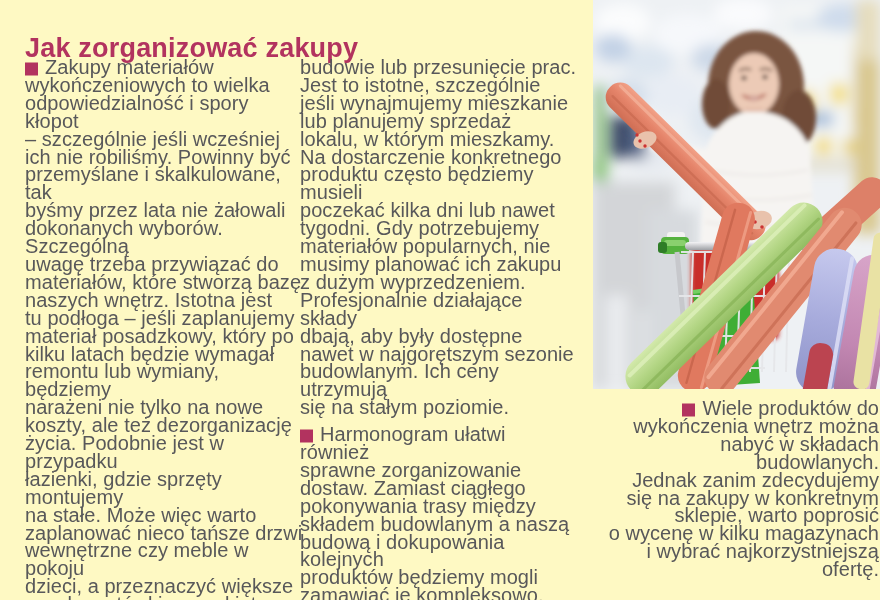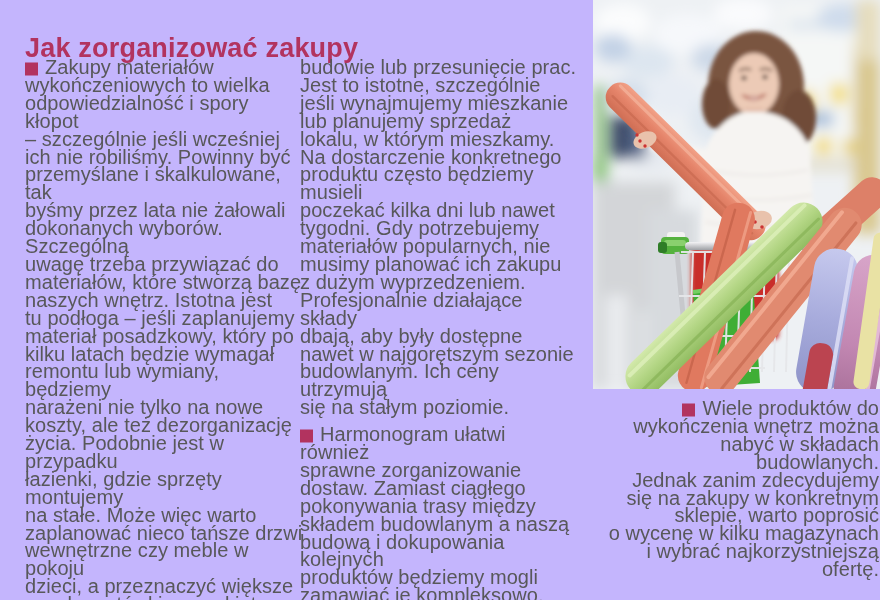--- a/index.html
+++ b/index.html
@@ -1,18 +1,18 @@
 <!DOCTYPE html>
 <html><head>
 <meta charset="utf-8">
 <style>
   html,body{margin:0;padding:0;background:#e4e3e1;}
   .page{
     position:relative;width:880px;height:600px;overflow:hidden;
-    background:#c4b5fd;
+    background:#fef9c3;
     font-family:"Liberation Sans","DejaVu Sans",sans-serif;
   }
   .page-title{
     position:absolute;left:25px;top:15px;
     font-size:27px;font-weight:bold;color:#b2335f;letter-spacing:.2px;
   }
   .col{
     position:absolute;top:59px;width:278px;
     font-size:20px;line-height:17.9px;color:#58585a;letter-spacing:.05px;
   }

